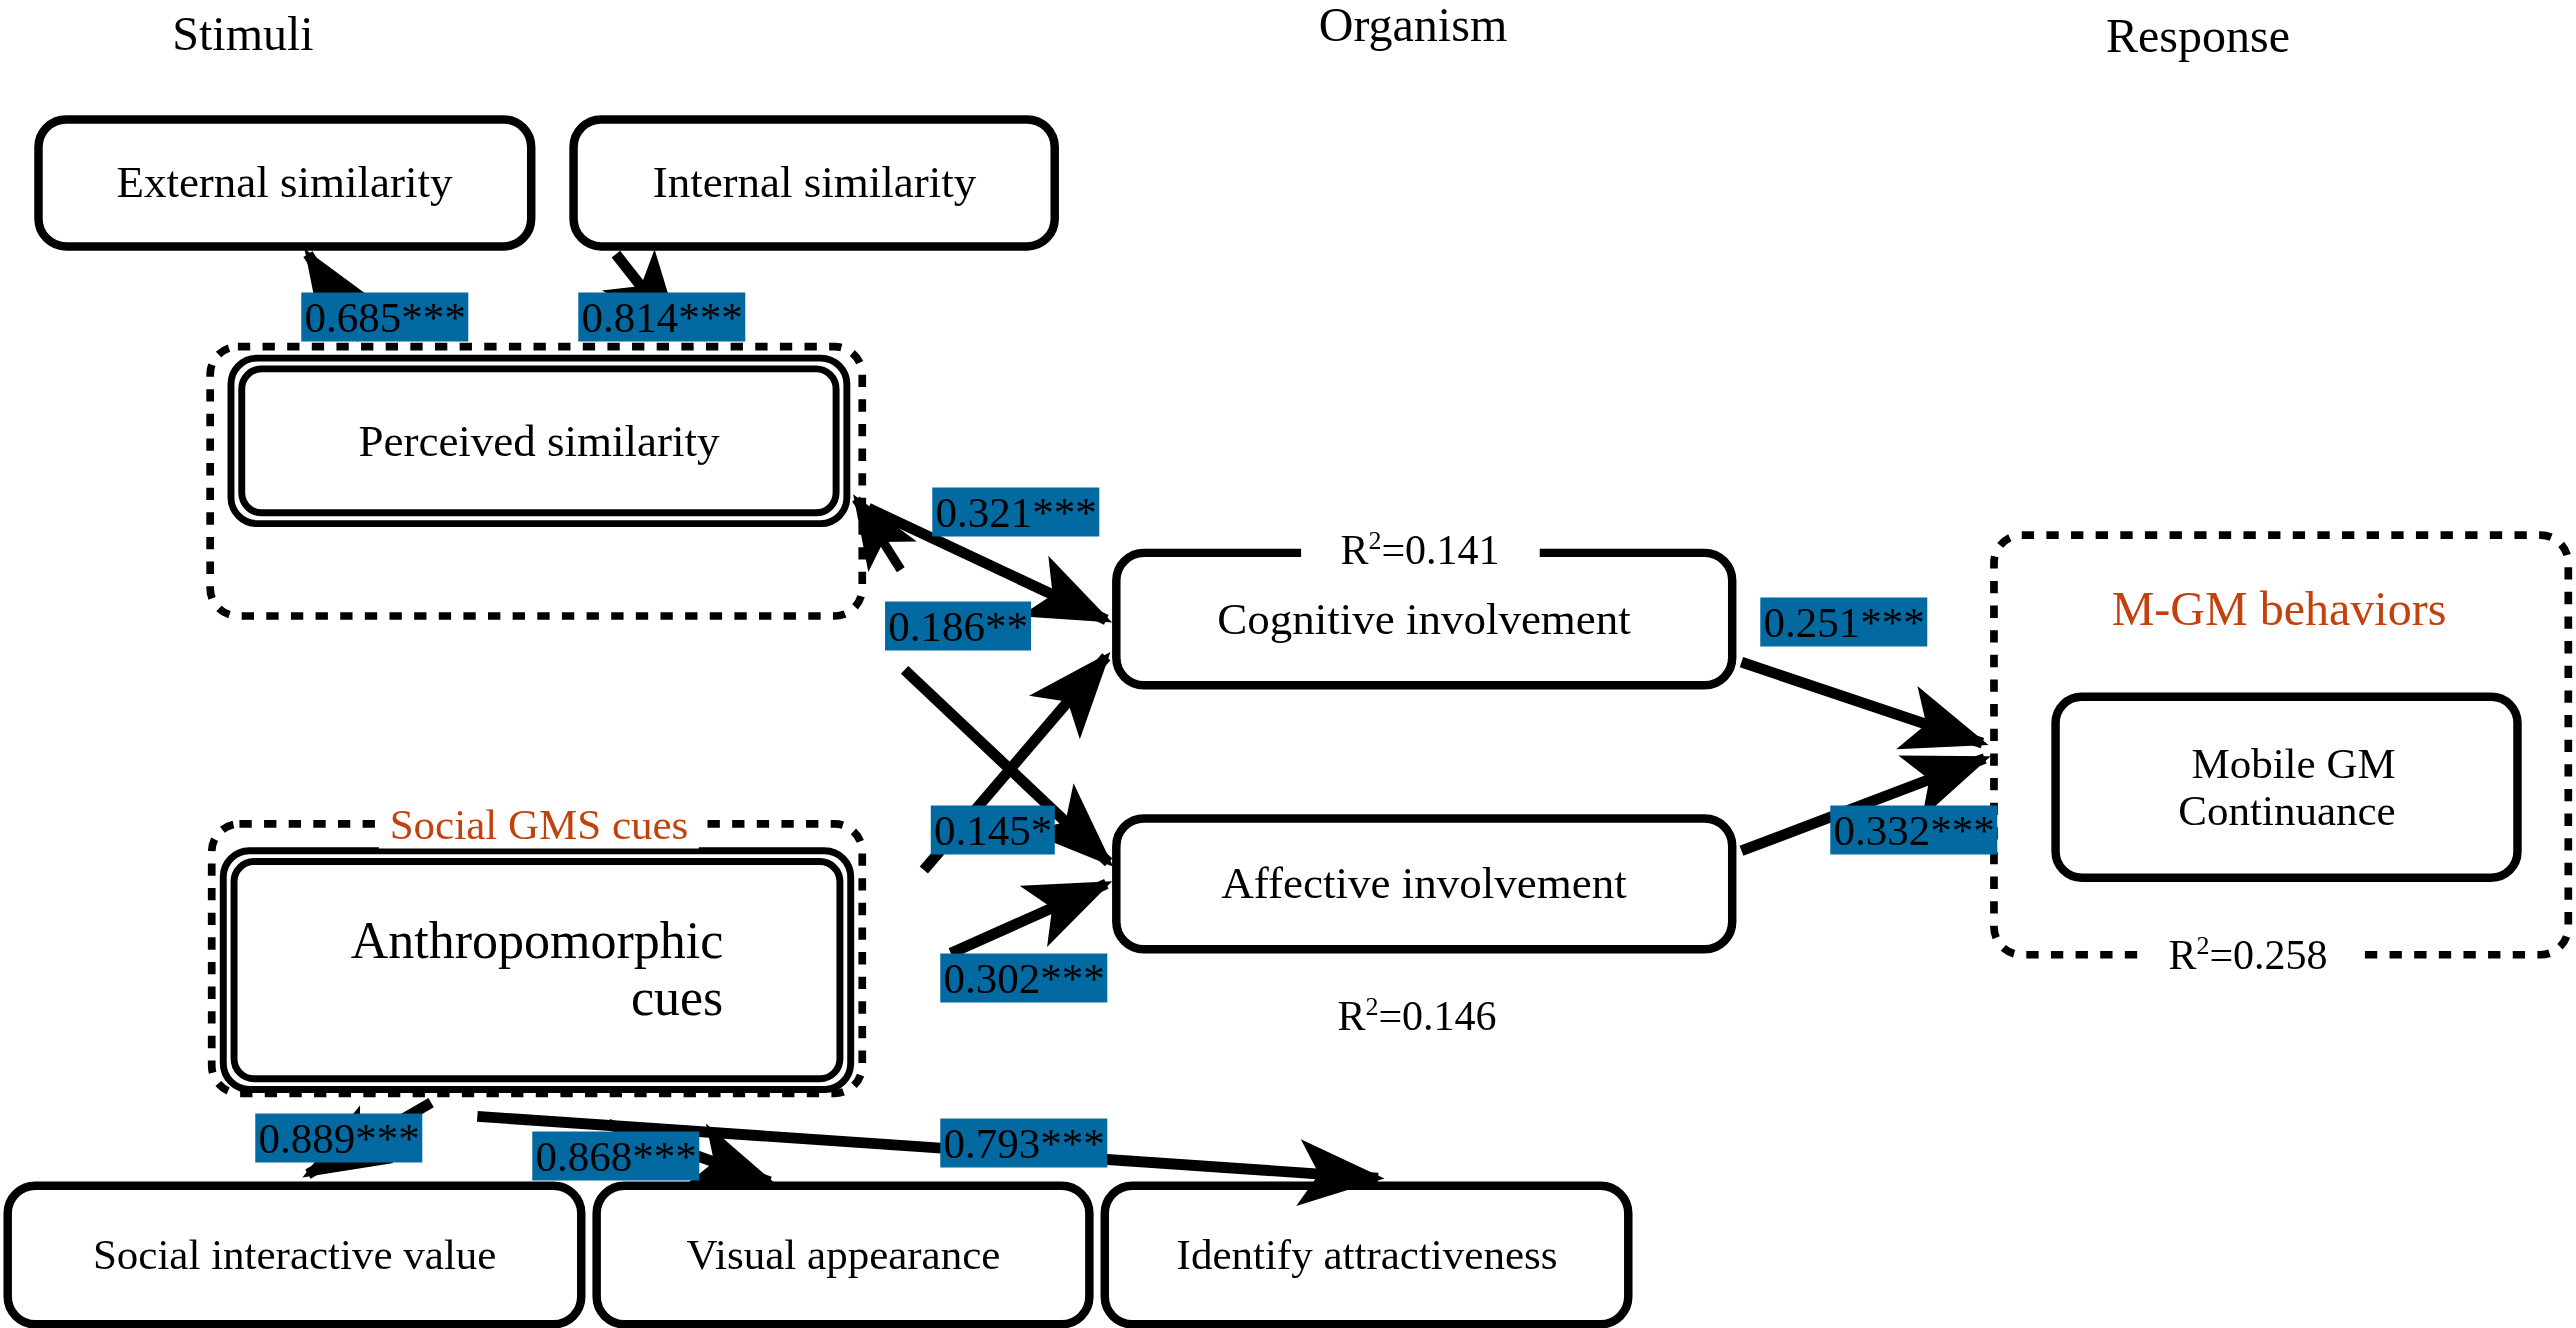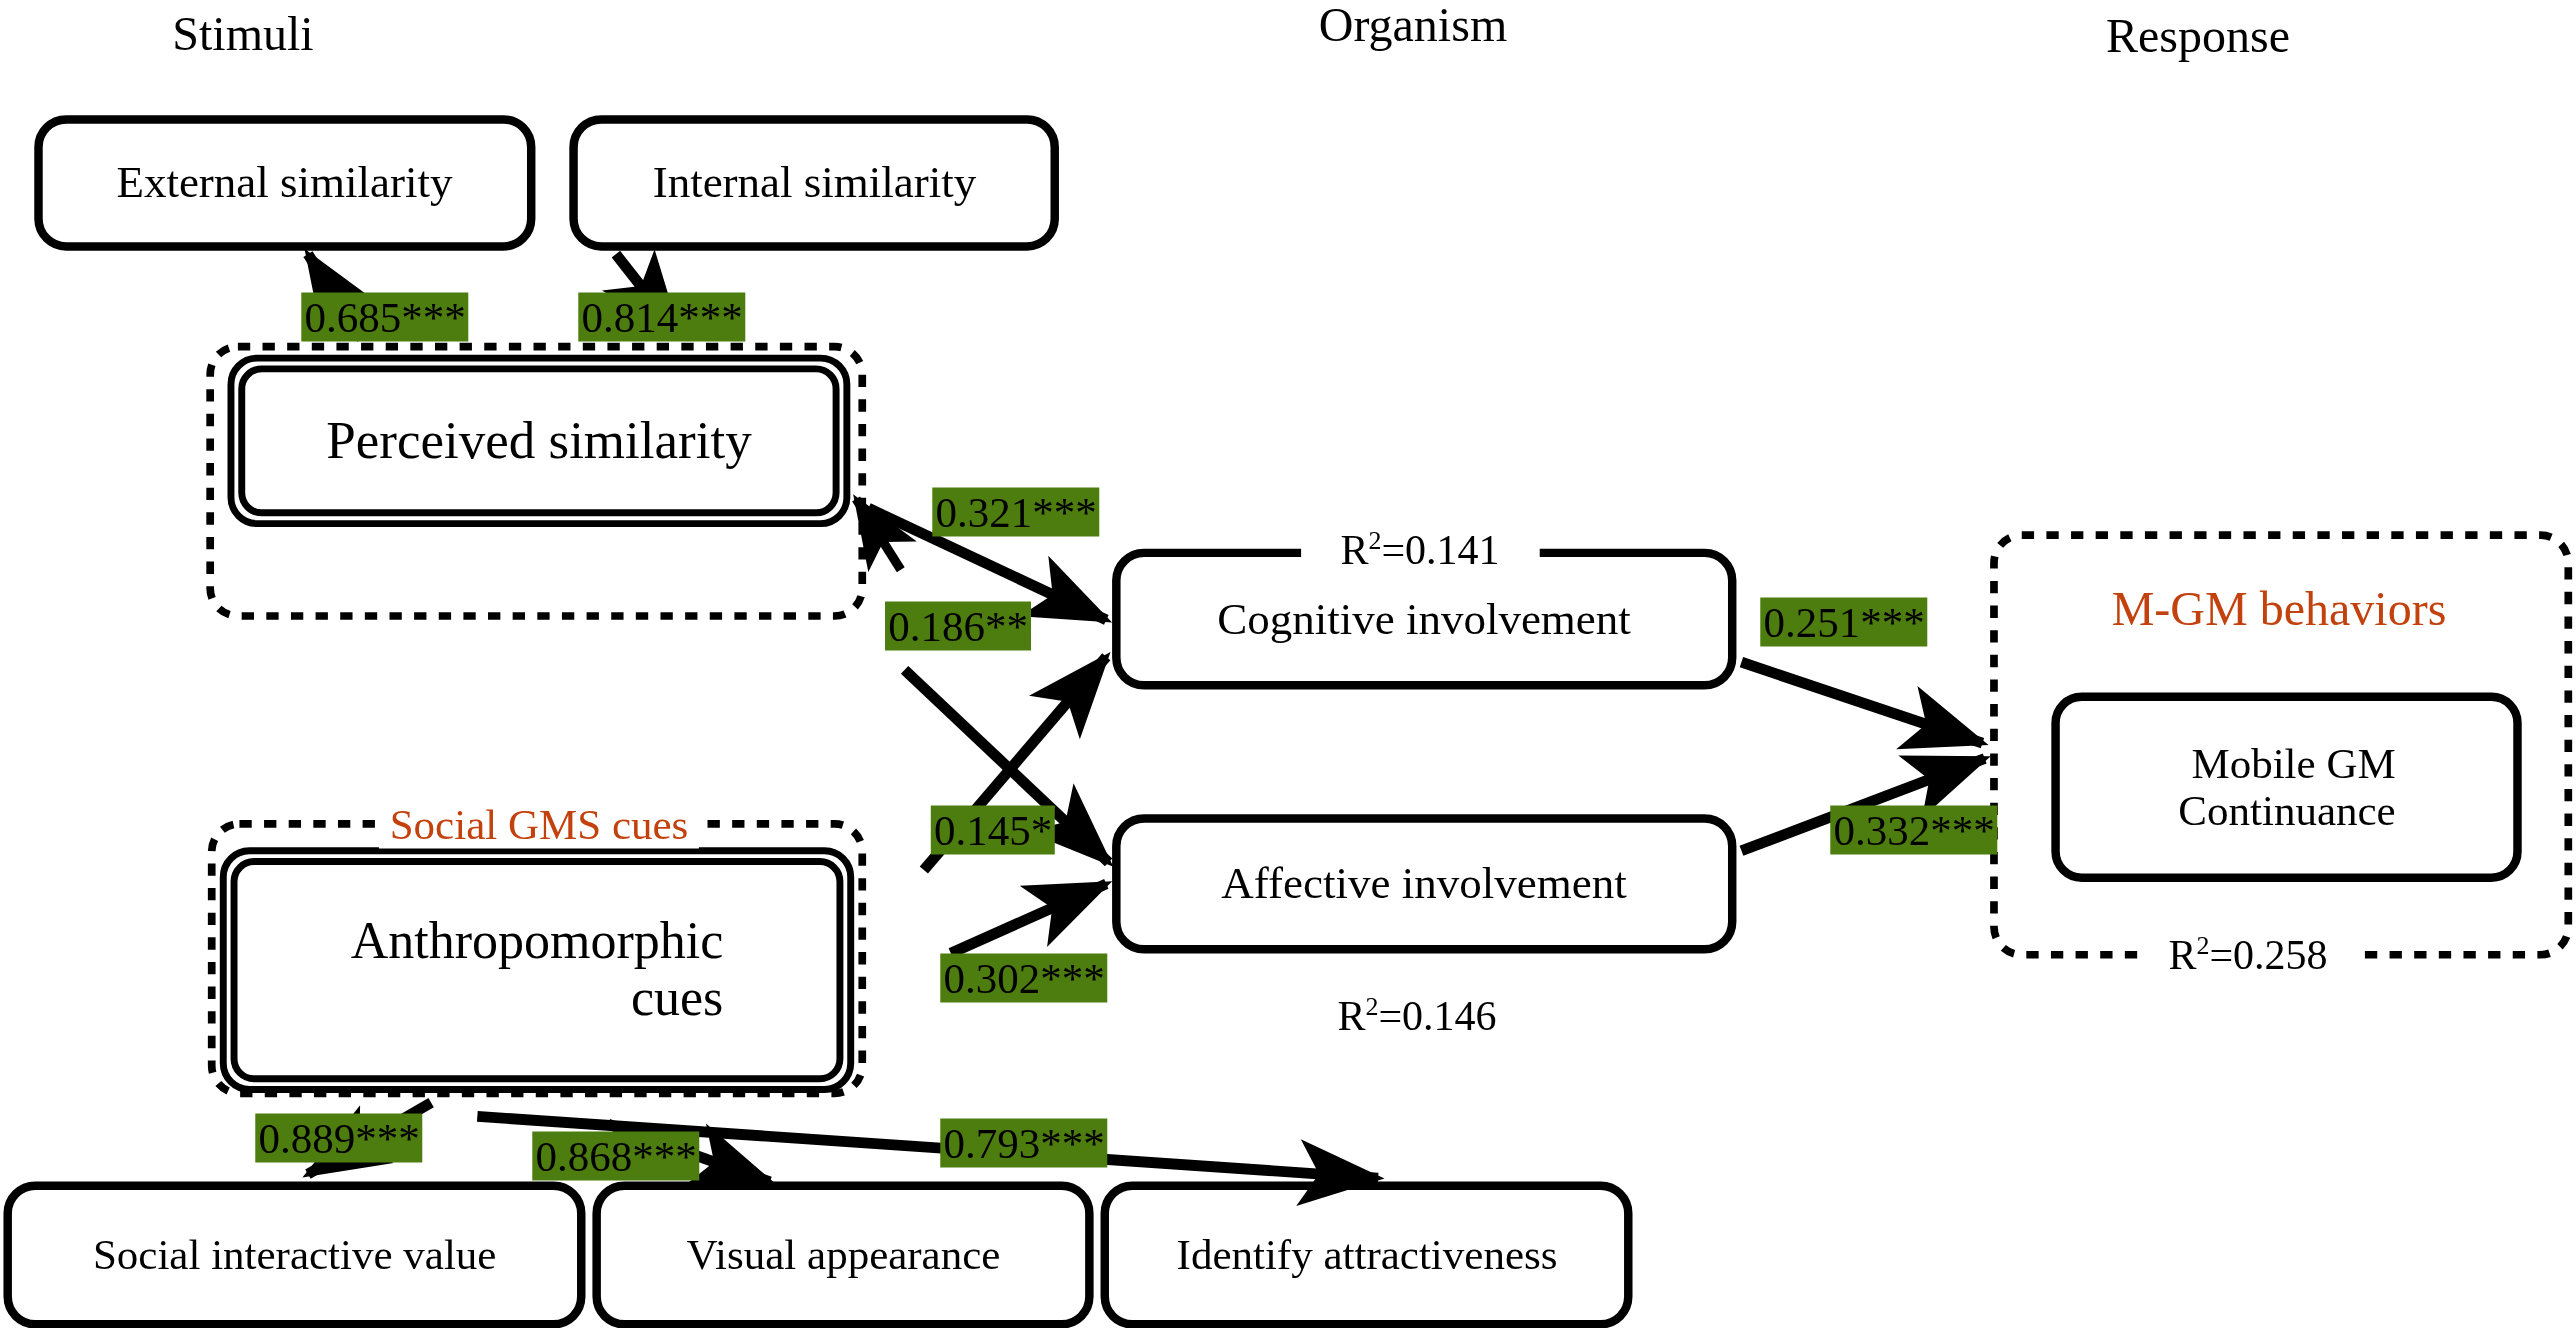--- a/index.html
+++ b/index.html
@@ -25,21 +25,21 @@
     color:#000;
     white-space:pre-line;
     line-height:1.08;
     pointer-events:none;
   }
   .coef{
     position:absolute;
     font-size:43px;
     color:#000;
     white-space:nowrap;
-    background:#4d7c0f;
+    background:#0369a1;
     padding:0 3.1px;
     transform:translate(-50%,-50%);
   }
   .rlab{
     position:absolute;
     font-size:42px;
     color:#000;
     white-space:nowrap;
     background:#ffffff;
     padding:0 7.7px;
@@ -140,21 +140,21 @@
     </g>
   </svg>
 
   <div class="hdr" style="left:243px;top:6.2px;">Stimuli</div>
   <div class="hdr" style="left:1413px;top:-3.1px;">Organism</div>
   <div class="hdr" style="left:2198px;top:7.7px;">Response</div>
 
   <div class="boxlabel" style="left:38px;top:119px;width:493px;height:127px;font-size:45px;">External similarity</div>
   <div class="boxlabel" style="left:574px;top:119px;width:481px;height:127px;font-size:45px;">Internal similarity</div>
 
-  <div class="boxlabel" style="left:242px;top:369px;width:594px;height:144px;font-size:53px;">Perceived similarity</div>
+  <div class="boxlabel" style="left:242px;top:369px;width:594px;height:144px;font-size:45px;">Perceived similarity</div>
 
   <div class="boxlabel" style="left:234px;top:861px;width:606px;height:217px;font-size:52px;">Anthropomorphic
 cues</div>
 
   <div class="boxlabel" style="left:1116px;top:553px;width:616px;height:132px;font-size:45px;">Cognitive involvement</div>
   <div class="boxlabel" style="left:1116px;top:818px;width:616px;height:131px;font-size:45px;">Affective involvement</div>
 
   <div class="boxlabel" style="left:2056px;top:697px;width:462px;height:181px;font-size:43px;">Mobile GM
 Continuance</div>
 

